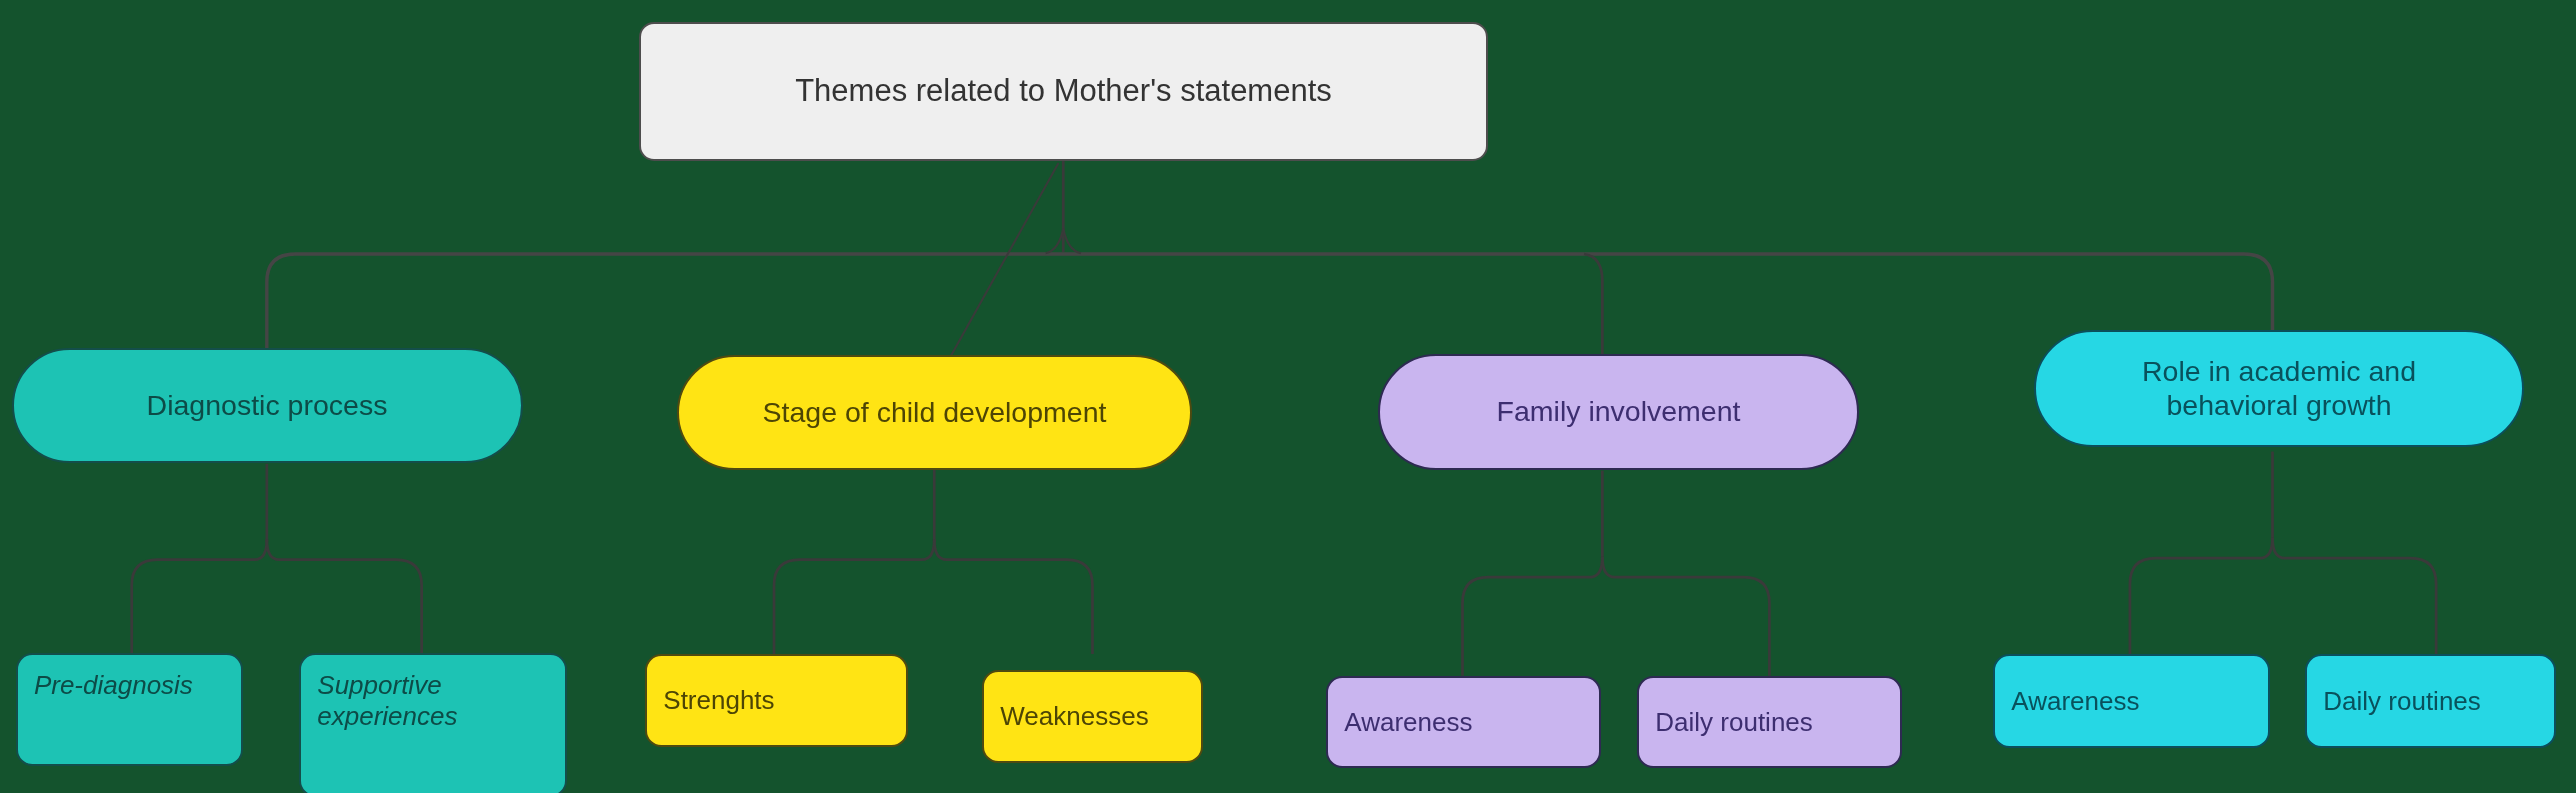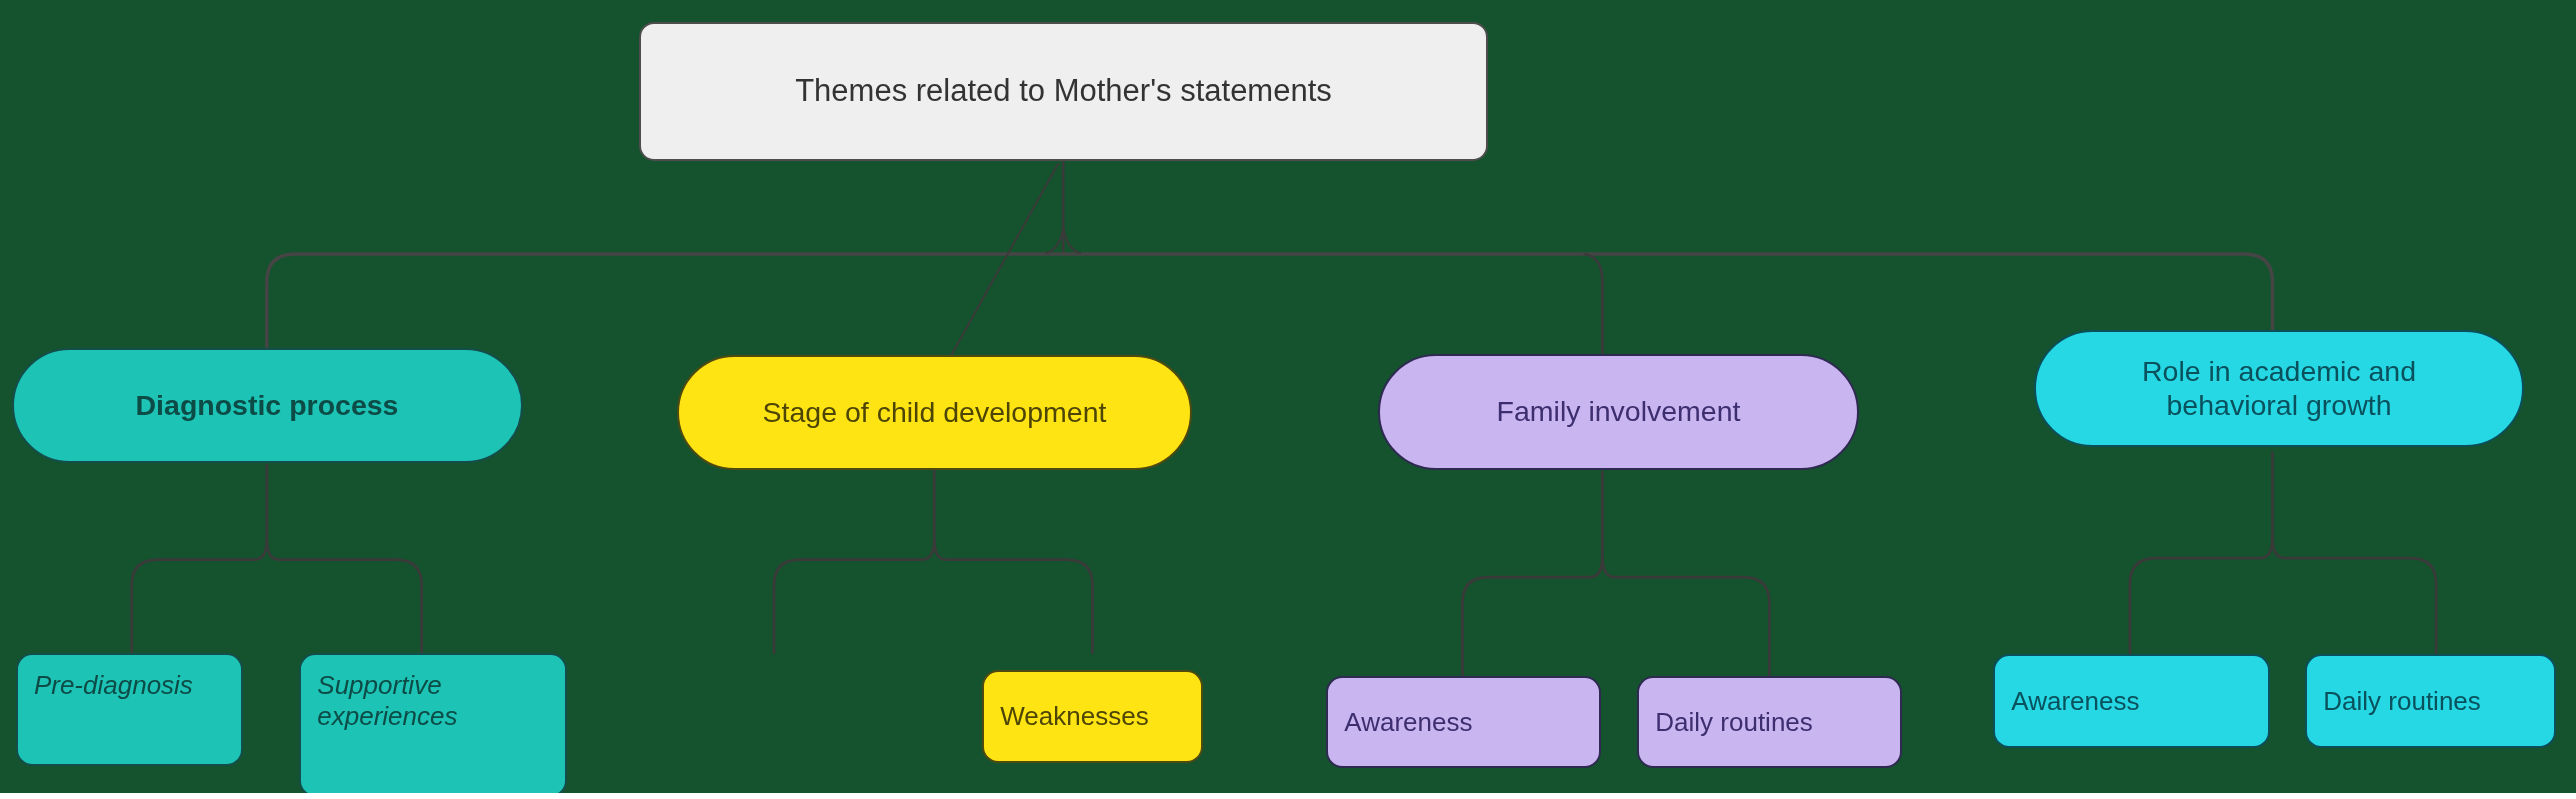--- a/index.html
+++ b/index.html
@@ -40,21 +40,21 @@
   .pill {
     border-radius: 65px;
     font-size: 28.5px;
     font-weight: 400;
   }
   .teal   { background: #1dc3b4; border: 2.7px solid #134e4a; color: #0d4b47; }
   .yellow { background: #ffe414; border: 2.7px solid #4f4a10; color: #4d4505; }
   .purple { background: #c9b5ef; border: 2.7px solid #2e2a52; color: #3d2e70; text-align: right; }
   .cyan   { background: #26d7e4; border: 2.7px solid #0b4f5b; color: #09515c; }
 
-  .pill-diagnostic { left: 11.5px;   top: 348px; width: 511px; height: 115px; font-weight: bold; }
+  .pill-diagnostic { left: 11.5px;   top: 348px; width: 511px; height: 115px; }
   .pill-stage      { left: 677px;  top: 355px; width: 515px; height: 115px; }
   .pill-family     { left: 1378px; top: 354px; width: 481px; height: 116px; }
   .pill-role       { left: 2034px; top: 330px; width: 490px; height: 117px; padding: 12px 37px; }
 
   .leaf {
     border-radius: 16.3px;
     font-size: 26px;
     justify-content: flex-start;
     text-align: left;
     padding-left: 16.3px;
@@ -125,20 +125,23 @@
     <span>Role in academic and behavioral growth</span>
   </div>
 
   <div class="node leaf leaf-top teal leaf-prediagnosis">
     <span>Pre-diagnosis</span>
   </div>
   <div class="node leaf leaf-top teal leaf-supportive">
     <span>Supportive experiences</span>
   </div>
 
+  <div class="node leaf yellow leaf-strenghts">
+    <span>Strenghts</span>
+  </div>
   <div class="node leaf yellow leaf-weaknesses">
     <span>Weaknesses</span>
   </div>
 
   <div class="node leaf purple leaf-awareness-p">
     <span>Awareness</span>
   </div>
   <div class="node leaf purple leaf-daily-p">
     <span>Daily routines</span>
   </div>

